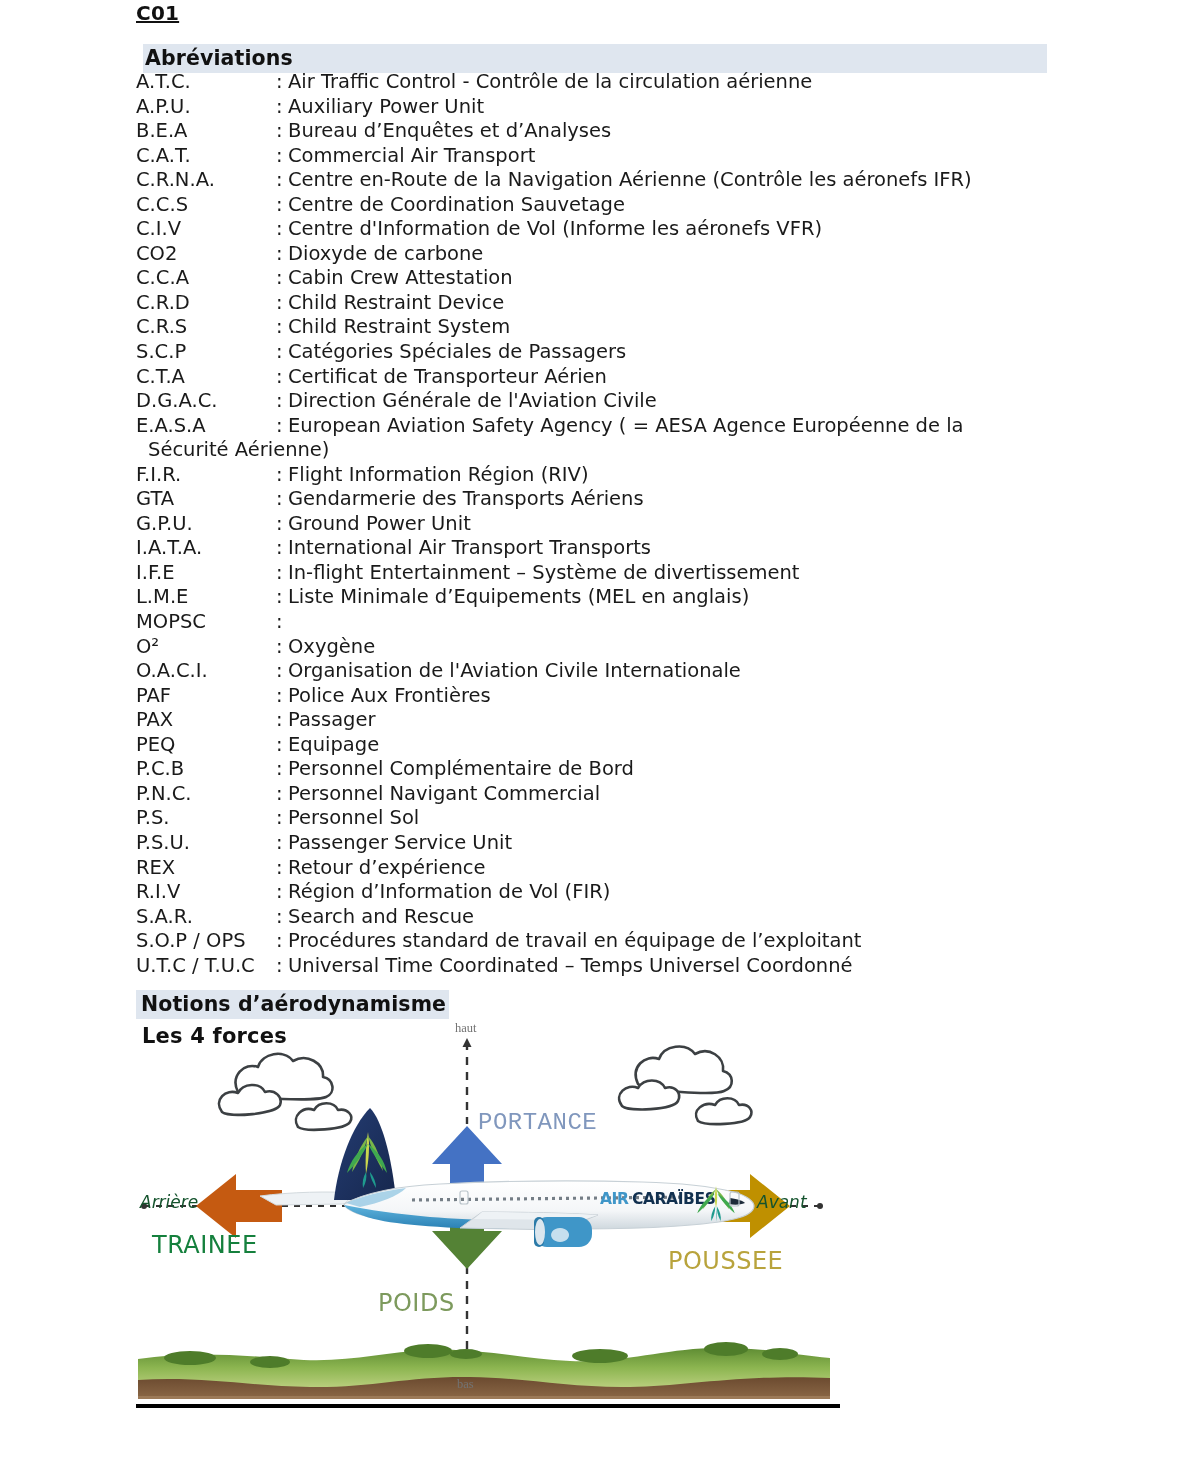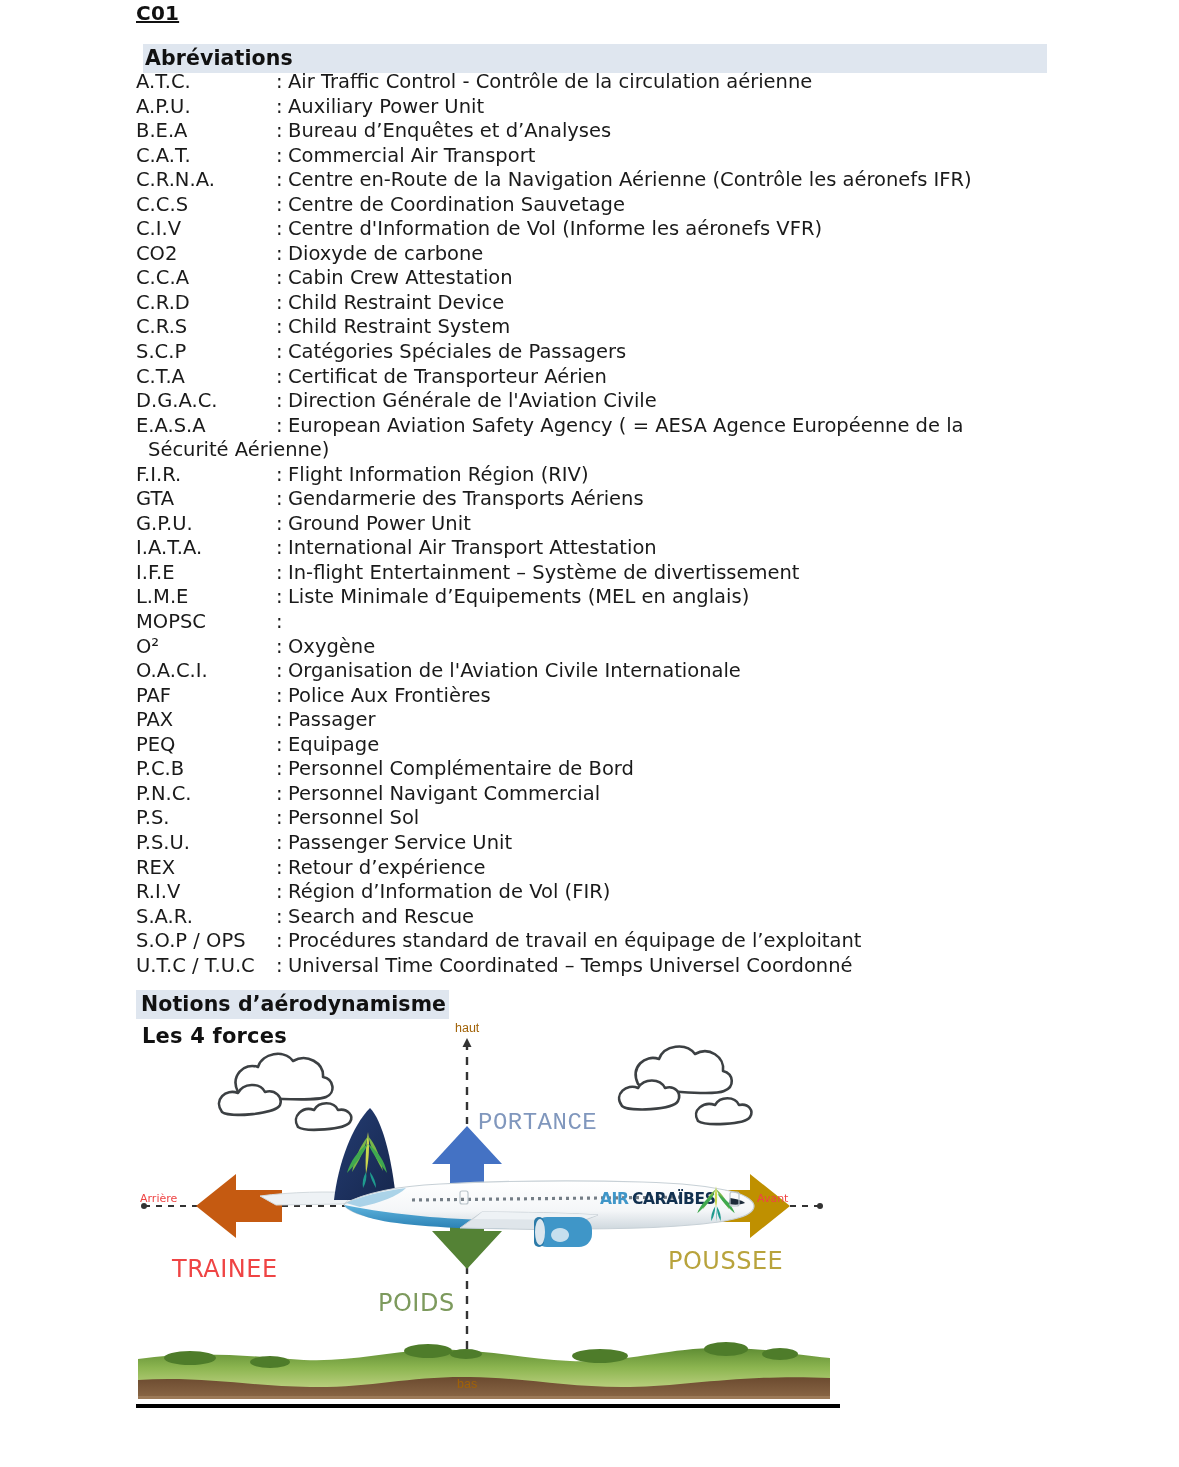--- a/index.html
+++ b/index.html
@@ -112,42 +112,43 @@
     left: 12px;
     top: 10px;
     font-size: 21px;
     font-weight: bold;
     color: #111;
     letter-spacing: 0.2px;
   }
   .lbl-haut, .lbl-bas {
     position: absolute;
     font-size: 12.5px;
-    color: #a16207;
-    font-family: Liberation Sans, sans-serif;
+    color: #737373;
+    font-family: Liberation Serif, serif;
   }
   .lbl-haut { left: 325px; top: 7px; }
   .lbl-bas  { left: 327px; top: 363px; }
 
   .lbl-arriere, .lbl-avant {
     position: absolute;
-    font-size: 11px;
-    color: #ef4444;
+    font-size: 17px;
+    color: #14532d;
+    font-style: italic;
   }
   .lbl-arriere { left: 10px; top: 178px; }
   .lbl-avant   { left: 627px; top: 178px; }
 
   .force-label {
     position: absolute;
     font-size: 24px;
     letter-spacing: 0.5px;
     font-family: "DejaVu Sans", sans-serif;
   }
   .lbl-portance { left: 348px; top: 95px; color: #8097bd; font-family: Liberation Mono, monospace; }
-  .lbl-trainee  { left: 22px;  top: 241px; color: #ef4444; margin-left: 20px; }
+  .lbl-trainee  { left: 22px;  top: 217px; color: #15803d; }
   .lbl-poussee  { left: 538px; top: 233px; color: #b8a33c; }
   .lbl-poids    { left: 248px; top: 275px; color: #7d9a5d; }
 
   .fig-svg { position: absolute; left: 0; top: 0; }
 
   .bottom-rule {
     position: absolute;
     left: 136px;
     top: 1404px;
     width: 704px;
@@ -252,21 +253,21 @@
         <span class="abbr-val">Gendarmerie des Transports Aériens</span>
       </div>
       <div class="abbr-row">
         <span class="abbr-key">G.P.U.</span>
         <span class="abbr-sep">:</span>
         <span class="abbr-val">Ground Power Unit</span>
       </div>
       <div class="abbr-row">
         <span class="abbr-key">I.A.T.A.</span>
         <span class="abbr-sep">:</span>
-        <span class="abbr-val">International Air Transport Attestation</span>
+        <span class="abbr-val">International Air Transport Transports</span>
       </div>
       <div class="abbr-row">
         <span class="abbr-key">I.F.E</span>
         <span class="abbr-sep">:</span>
         <span class="abbr-val">In-flight Entertainment – Système de divertissement</span>
       </div>
       <div class="abbr-row">
         <span class="abbr-key">L.M.E</span>
         <span class="abbr-sep">:</span>
         <span class="abbr-val">Liste Minimale d’Equipements (MEL en anglais)</span>

